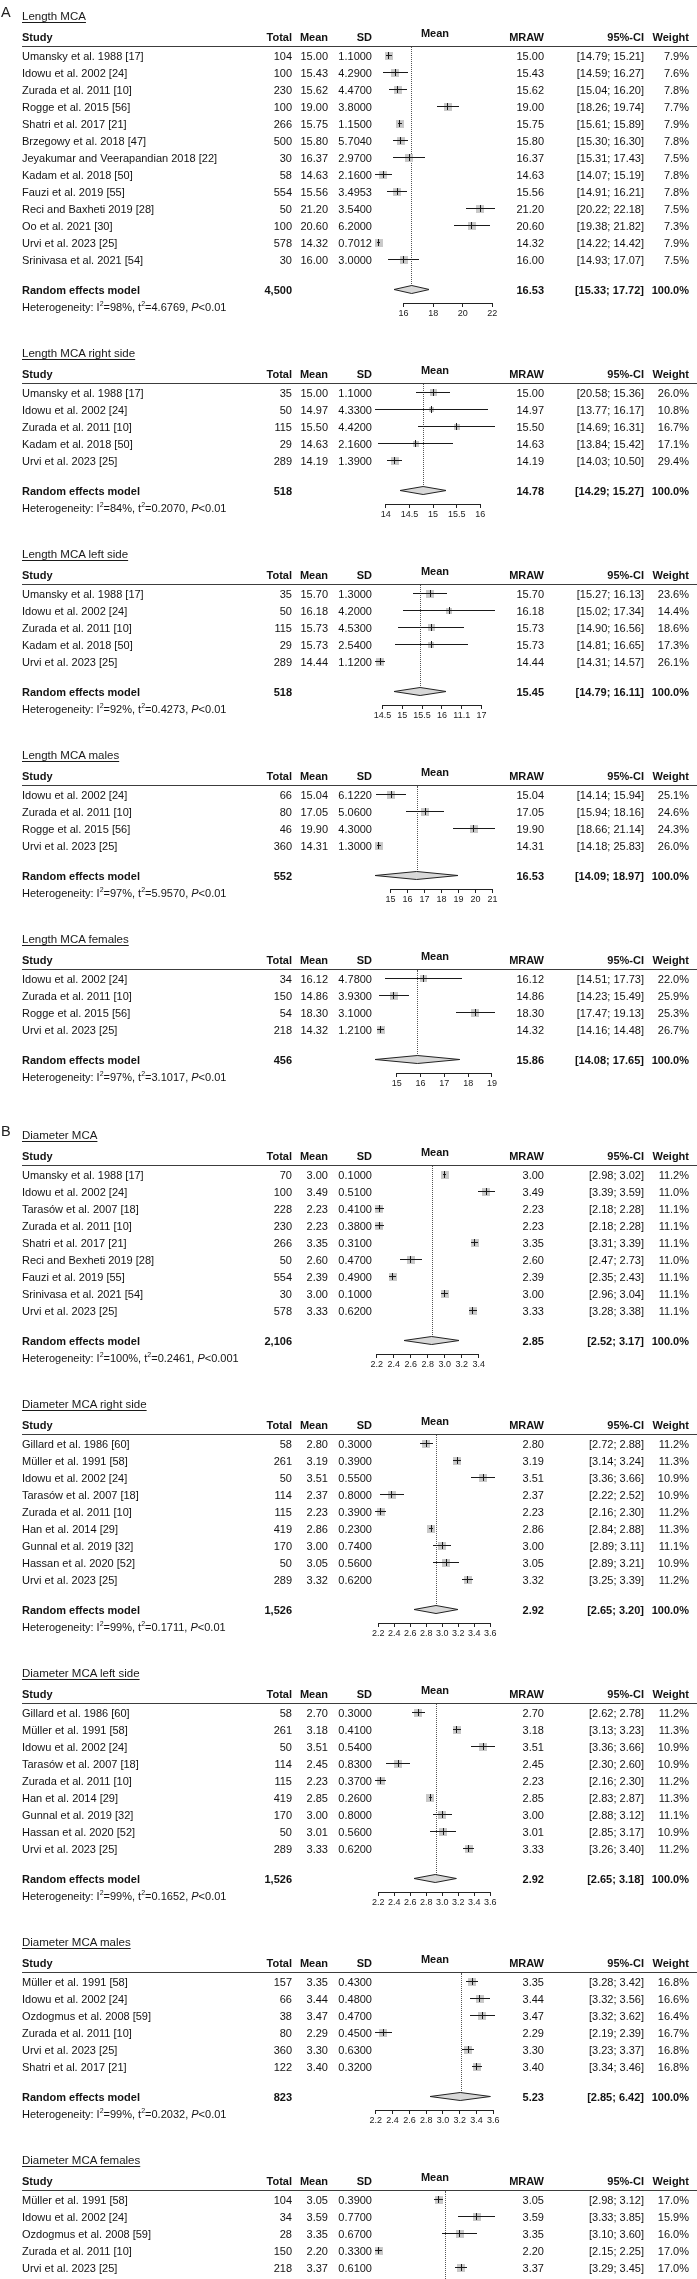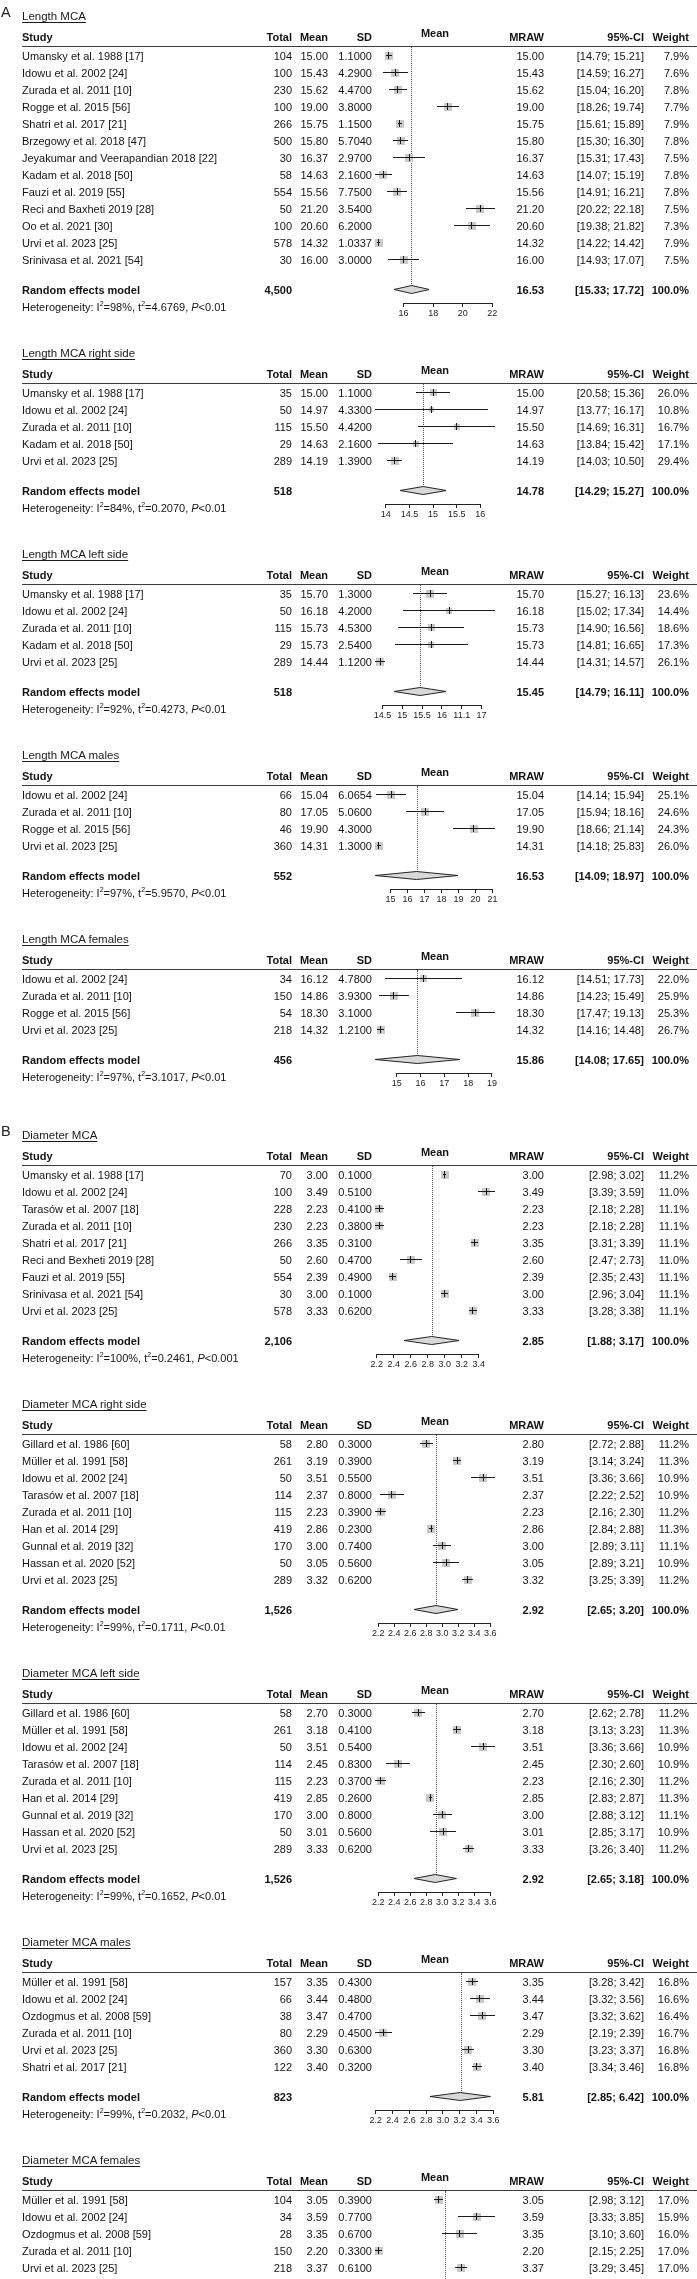--- a/index.html
+++ b/index.html
@@ -163,21 +163,21 @@
             <span class="tk" style="left: 10.7861px; background: rgb(26, 26, 26);"></span>
           </span>
           <span class="c-mraw">14.63</span>
           <span class="c-ci">[14.07; 15.19]</span>
           <span class="c-weight">7.8%</span>
         </div>
         <div class="row">
           <span class="c-study">Fauzi et al. 2019 [55]</span>
           <span class="c-total">554</span>
           <span class="c-mean">15.56</span>
-          <span class="c-sd">7.7500</span>
+          <span class="c-sd">3.4953</span>
           <span class="c-plot">
             <span class="sq" style="width: 8px; height: 8px; left: 21.0469px; top: 4.5px; background: rgb(201, 201, 201);"></span>
             <span class="cil" style="left: 15.4291px; width: 19.2355px; background: rgb(26, 26, 26);"></span>
             <span class="tk" style="left: 24.5469px; background: rgb(26, 26, 26);"></span>
           </span>
           <span class="c-mraw">15.56</span>
           <span class="c-ci">[14.91; 16.21]</span>
           <span class="c-weight">7.8%</span>
         </div>
         <div class="row">
@@ -205,21 +205,21 @@
             <span class="tk" style="left: 99.1215px; background: rgb(26, 26, 26);"></span>
           </span>
           <span class="c-mraw">20.60</span>
           <span class="c-ci">[19.38; 21.82]</span>
           <span class="c-weight">7.3%</span>
         </div>
         <div class="row">
           <span class="c-study">Urvi et al. 2023 [25]</span>
           <span class="c-total">578</span>
           <span class="c-mean">14.32</span>
-          <span class="c-sd">1.0337</span>
+          <span class="c-sd">0.7012</span>
           <span class="c-plot">
             <span class="sq" style="width: 8px; height: 8px; left: 2.69914px; top: 4.5px; background: rgb(201, 201, 201);"></span>
             <span class="cil" style="left: 5.21948px; width: 2.95931px; background: rgb(26, 26, 26);"></span>
             <span class="tk" style="left: 6.19914px; background: rgb(26, 26, 26);"></span>
           </span>
           <span class="c-mraw">14.32</span>
           <span class="c-ci">[14.22; 14.42]</span>
           <span class="c-weight">7.9%</span>
         </div>
         <div class="row">
@@ -499,21 +499,21 @@
         <span class="c-plot">Mean</span>
         <span class="c-mraw">MRAW</span>
         <span class="c-ci">95%-CI</span>
         <span class="c-weight">Weight</span>
       </div><div class="panel-body">
         <div class="dotted-line" style="left: 394.532px;"></div>
         <div class="row">
           <span class="c-study">Idowu et al. 2002 [24]</span>
           <span class="c-total">66</span>
           <span class="c-mean">15.04</span>
-          <span class="c-sd">6.0654</span>
+          <span class="c-sd">6.1220</span>
           <span class="c-plot">
             <span class="sq" style="width: 8px; height: 8px; left: 15.1702px; top: 4.5px; background: rgb(201, 201, 201);"></span>
             <span class="cil" style="left: 3.85106px; width: 30.6383px; background: rgb(26, 26, 26);"></span>
             <span class="tk" style="left: 18.6702px; background: rgb(26, 26, 26);"></span>
           </span>
           <span class="c-mraw">15.04</span>
           <span class="c-ci">[14.14; 15.94]</span>
           <span class="c-weight">25.1%</span>
         </div>
         <div class="row">
@@ -833,21 +833,21 @@
           <span class="c-study">Random effects model</span>
           <span class="c-total">2,106</span>
           <span class="c-mean"></span>
           <span class="c-sd"></span>
           <span class="c-plot">
             <svg width="55.319148936170215" height="9" class="diamond-svg" style="left: 31.9362px;">
               <polygon points="0,4.5 27.659574468085108,0.5 55.319148936170215,4.5 27.659574468085108,8.5" fill="#d8d8d8" stroke="#222222" stroke-width="1"></polygon>
             </svg>
           </span>
           <span class="c-mraw">2.85</span>
-          <span class="c-ci">[1.88; 3.17]</span>
+          <span class="c-ci">[2.52; 3.17]</span>
           <span class="c-weight">100.0%</span>
         </div>
       </div><div class="footer">
         <span class="f-het">Heterogeneity: I<sup class="s2">2</sup>=100%, t<sup class="s2">2</sup>=0.2461, <span class="p-ital">P</span>&lt;0.001</span>
         <span class="f-axis">
           <span class="axline" style="left: 4.70213px; width: 102.128px;"></span>
           <span class="axtick" style="left: 4.20213px;"></span>
           <span class="axlab" style="left: 4.70213px;">2.2</span>
           <span class="axtick" style="left: 21.2234px;"></span>
           <span class="axlab" style="left: 21.7234px;">2.4</span>
@@ -1310,21 +1310,21 @@
         <div class="row re-row">
           <span class="c-study">Random effects model</span>
           <span class="c-total">823</span>
           <span class="c-mean"></span>
           <span class="c-sd"></span>
           <span class="c-plot">
             <svg width="60.4195804195804" height="9" class="diamond-svg" style="left: 58.3846px;">
               <polygon points="0,4.5 30.2097902097902,0.5 60.4195804195804,4.5 30.2097902097902,8.5" fill="#d8d8d8" stroke="#222222" stroke-width="1"></polygon>
             </svg>
           </span>
-          <span class="c-mraw">5.81</span>
+          <span class="c-mraw">5.23</span>
           <span class="c-ci">[2.85; 6.42]</span>
           <span class="c-weight">100.0%</span>
         </div>
       </div><div class="footer">
         <span class="f-het">Heterogeneity: I<sup class="s2">2</sup>=99%, t<sup class="s2">2</sup>=0.2032, <span class="p-ital">P</span>&lt;0.01</span>
         <span class="f-axis">
           <span class="axline" style="left: 3.83916px; width: 117.483px;"></span>
           <span class="axtick" style="left: 3.33916px;"></span>
           <span class="axlab" style="left: 3.83916px;">2.2</span>
           <span class="axtick" style="left: 20.1224px;"></span>

